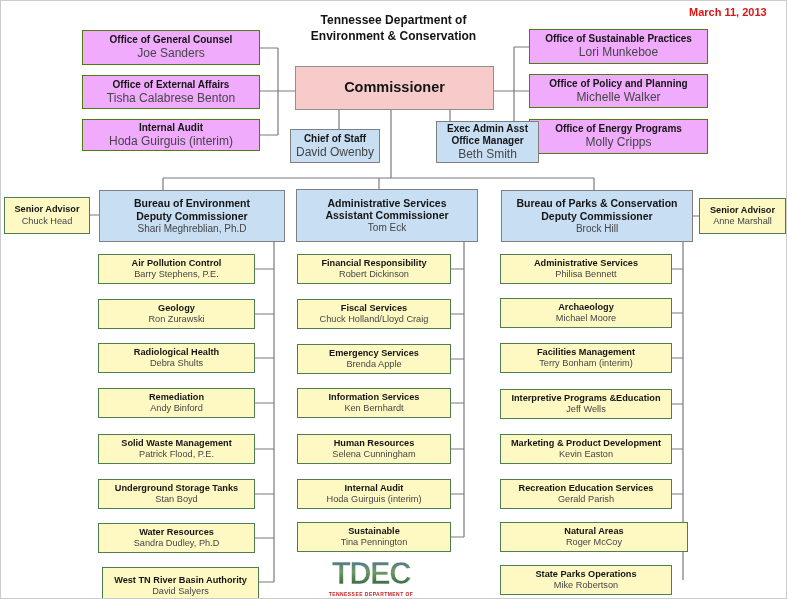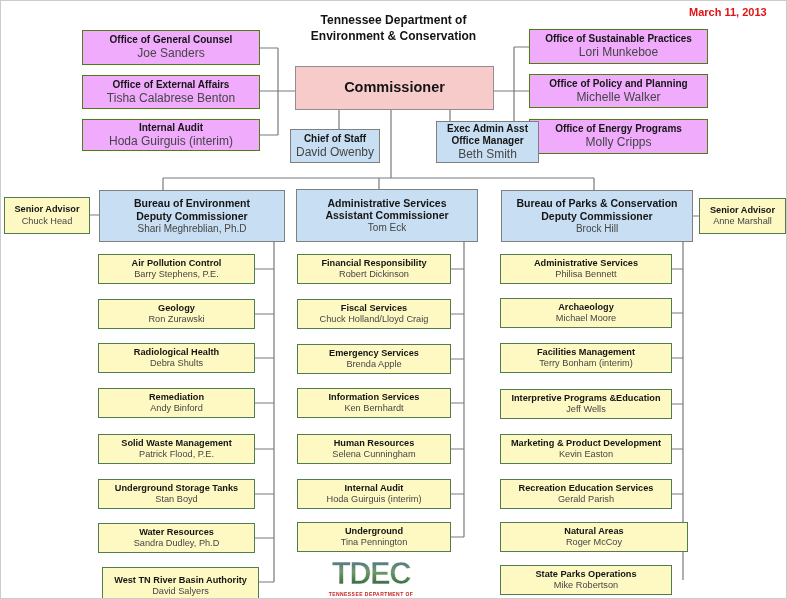--- a/index.html
+++ b/index.html
@@ -175,21 +175,21 @@
 </div>
 <div class="box green sm" style="left:296px;top:433px;width:154px;height:30px;">
   <div class="t">Human Resources</div>
   <div class="n">Selena Cunningham</div>
 </div>
 <div class="box green sm" style="left:296px;top:478px;width:154px;height:30px;">
   <div class="t">Internal Audit</div>
   <div class="n">Hoda Guirguis (interim)</div>
 </div>
 <div class="box green sm" style="left:296px;top:521px;width:154px;height:30px;">
-  <div class="t">Underground</div>
+  <div class="t">Sustainable</div>
   <div class="n">Tina Pennington</div>
 </div>
 
 <div class="box green sm" style="left:499px;top:253px;width:172px;height:30px;">
   <div class="t">Administrative Services</div>
   <div class="n">Philisa Bennett</div>
 </div>
 <div class="box green sm" style="left:499px;top:297px;width:172px;height:30px;">
   <div class="t">Archaeology</div>
   <div class="n">Michael Moore</div>

